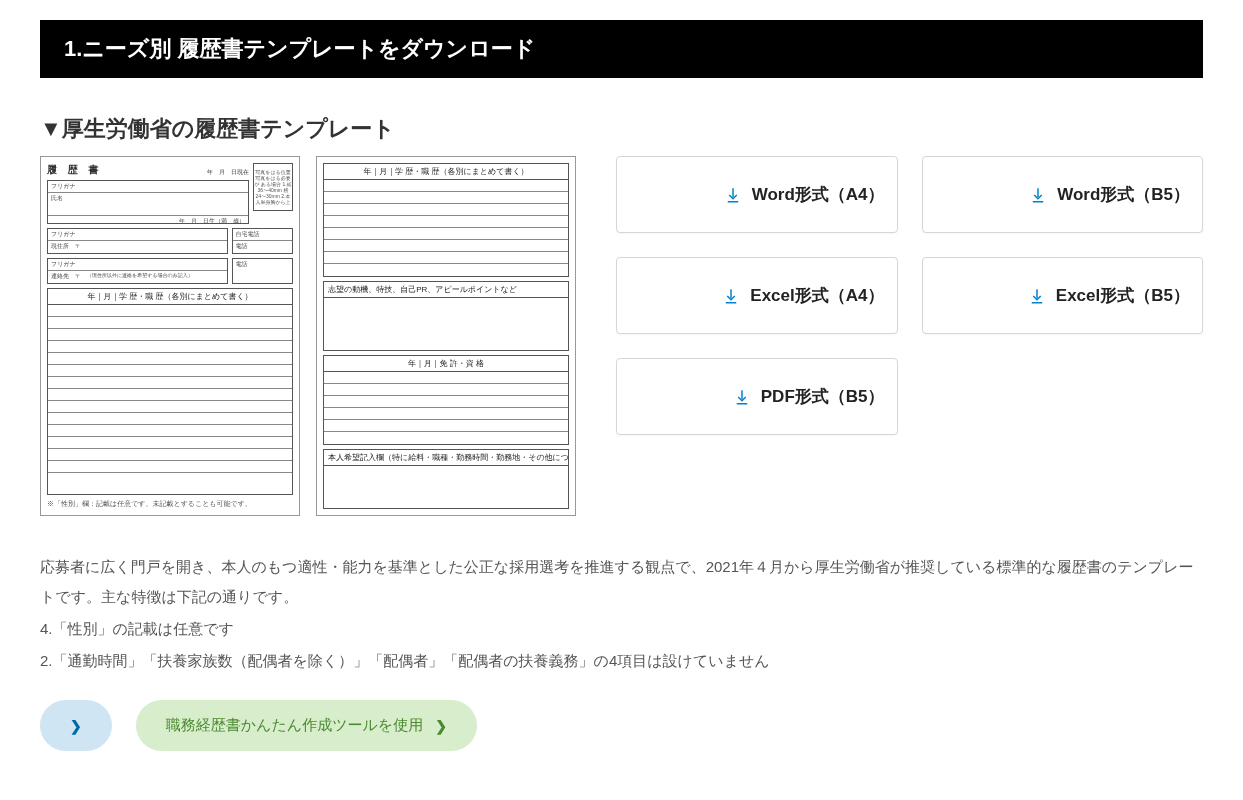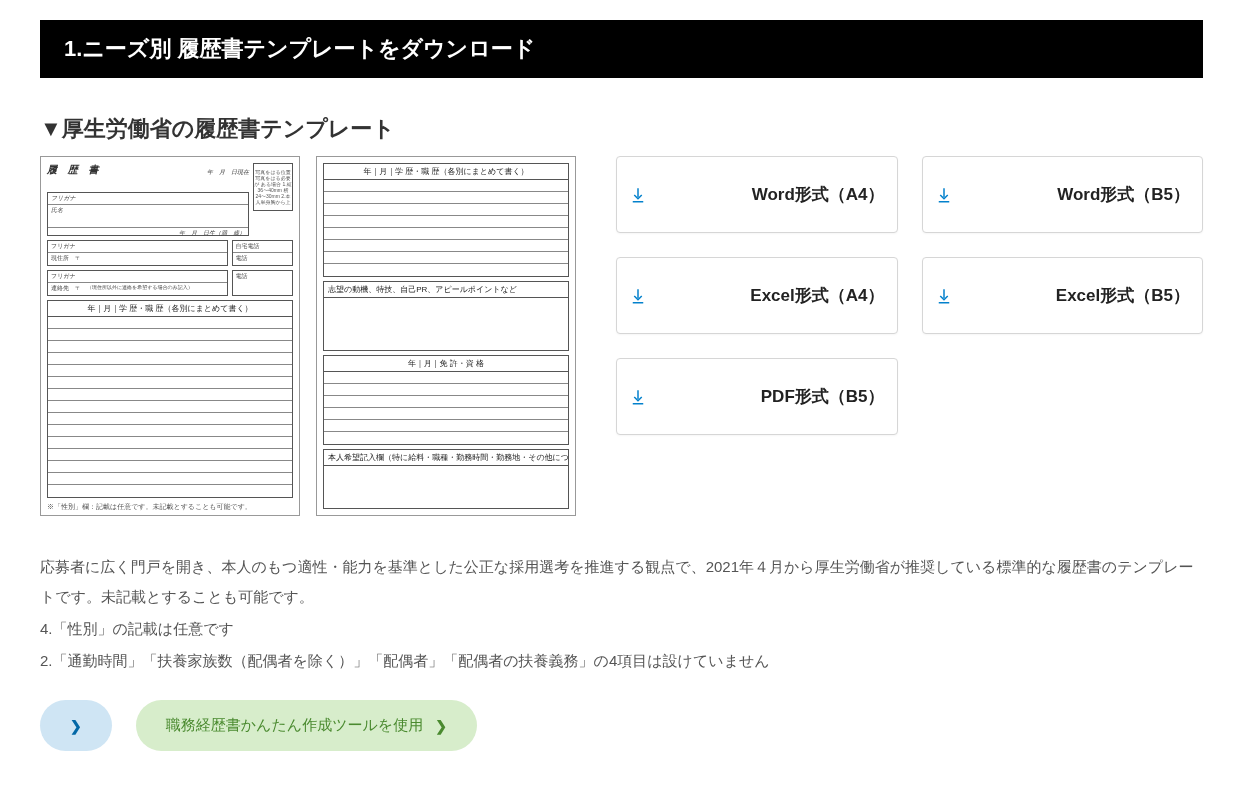--- a/index.html
+++ b/index.html
@@ -85,21 +85,21 @@
     gap: 24px 24px;
     align-content: start;
   }
   .dl-button {
     border: 1px solid #d6d6d6;
     border-radius: 4px;
     background: #fff;
     padding: 26px 12px;
     display: flex;
     align-items: center;
-    justify-content: space-between;
+    justify-content: flex-end;
     gap: 10px;
     cursor: pointer;
     box-shadow: 0 1px 2px rgba(0,0,0,0.04);
   }
   .dl-button.highlighted {
     border: 2px solid #e11;
   }
   .dl-icon {
     width: 18px;
     height: 18px;
@@ -141,21 +141,21 @@
 
 <div class="subheading">▼厚生労働省の履歴書テンプレート</div>
 
 <div class="content-row">
 
   <div class="form-preview">
     <div class="form-pages">
 
       <div class="form-page">
         <div style="display:flex; gap:4px;">
-          <div style="flex:1; display:flex; flex-direction:column; gap:15px;font-style:italic;">
+          <div style="flex:1; display:flex; flex-direction:column; gap:3px;">
             <div style="display:flex; justify-content:space-between; align-items:flex-end;">
               <div style="font-size:10px; font-weight:bold; letter-spacing:4px;">履 歴 書</div>
               <div style="font-size:6px;">年　月　日現在</div>
             </div>
             <div class="page-block" style="height:44px;">
               <div class="field-label" style="border-bottom:1px solid #888;">フリガナ</div>
               <div class="field-label" style="height:22px;">氏名</div>
               <div class="field-label" style="border-top:1px solid #888; text-align:right;">年　月　日生（満　歳）</div>
             </div>
           </div>
@@ -281,21 +281,21 @@
           <path d="M12 3v12"></path>
           <path d="M7 12l5 5 5-5"></path>
           <path d="M5 21h14"></path>
         </svg>
         <span class="dl-label">PDF形式（B5）</span>
       </div>
     </div>
 </div>
 
 <div class="description">
-  <p>応募者に広く門戸を開き、本人のもつ適性・能力を基準とした公正な採用選考を推進する観点で、2021年４月から厚生労働省が推奨している標準的な履歴書のテンプレートです。未記載とすることも可能です。</p>
+  <p>応募者に広く門戸を開き、本人のもつ適性・能力を基準とした公正な採用選考を推進する観点で、2021年４月から厚生労働省が推奨している標準的な履歴書のテンプレートです。主な特徴は下記の通りです。</p>
   <p>4.「性別」の記載は任意です</p>
   <p>2.「通勤時間」「扶養家族数（配偶者を除く）」「配偶者」「配偶者の扶養義務」の4項目は設けていません</p>
 </div>
 
 <div class="cta-row">
   <div class="cta blue">
     <span class="chev">❯</span>
   </div>
   <div class="cta green">
     <span>職務経歴書かんたん作成ツールを使用</span>

